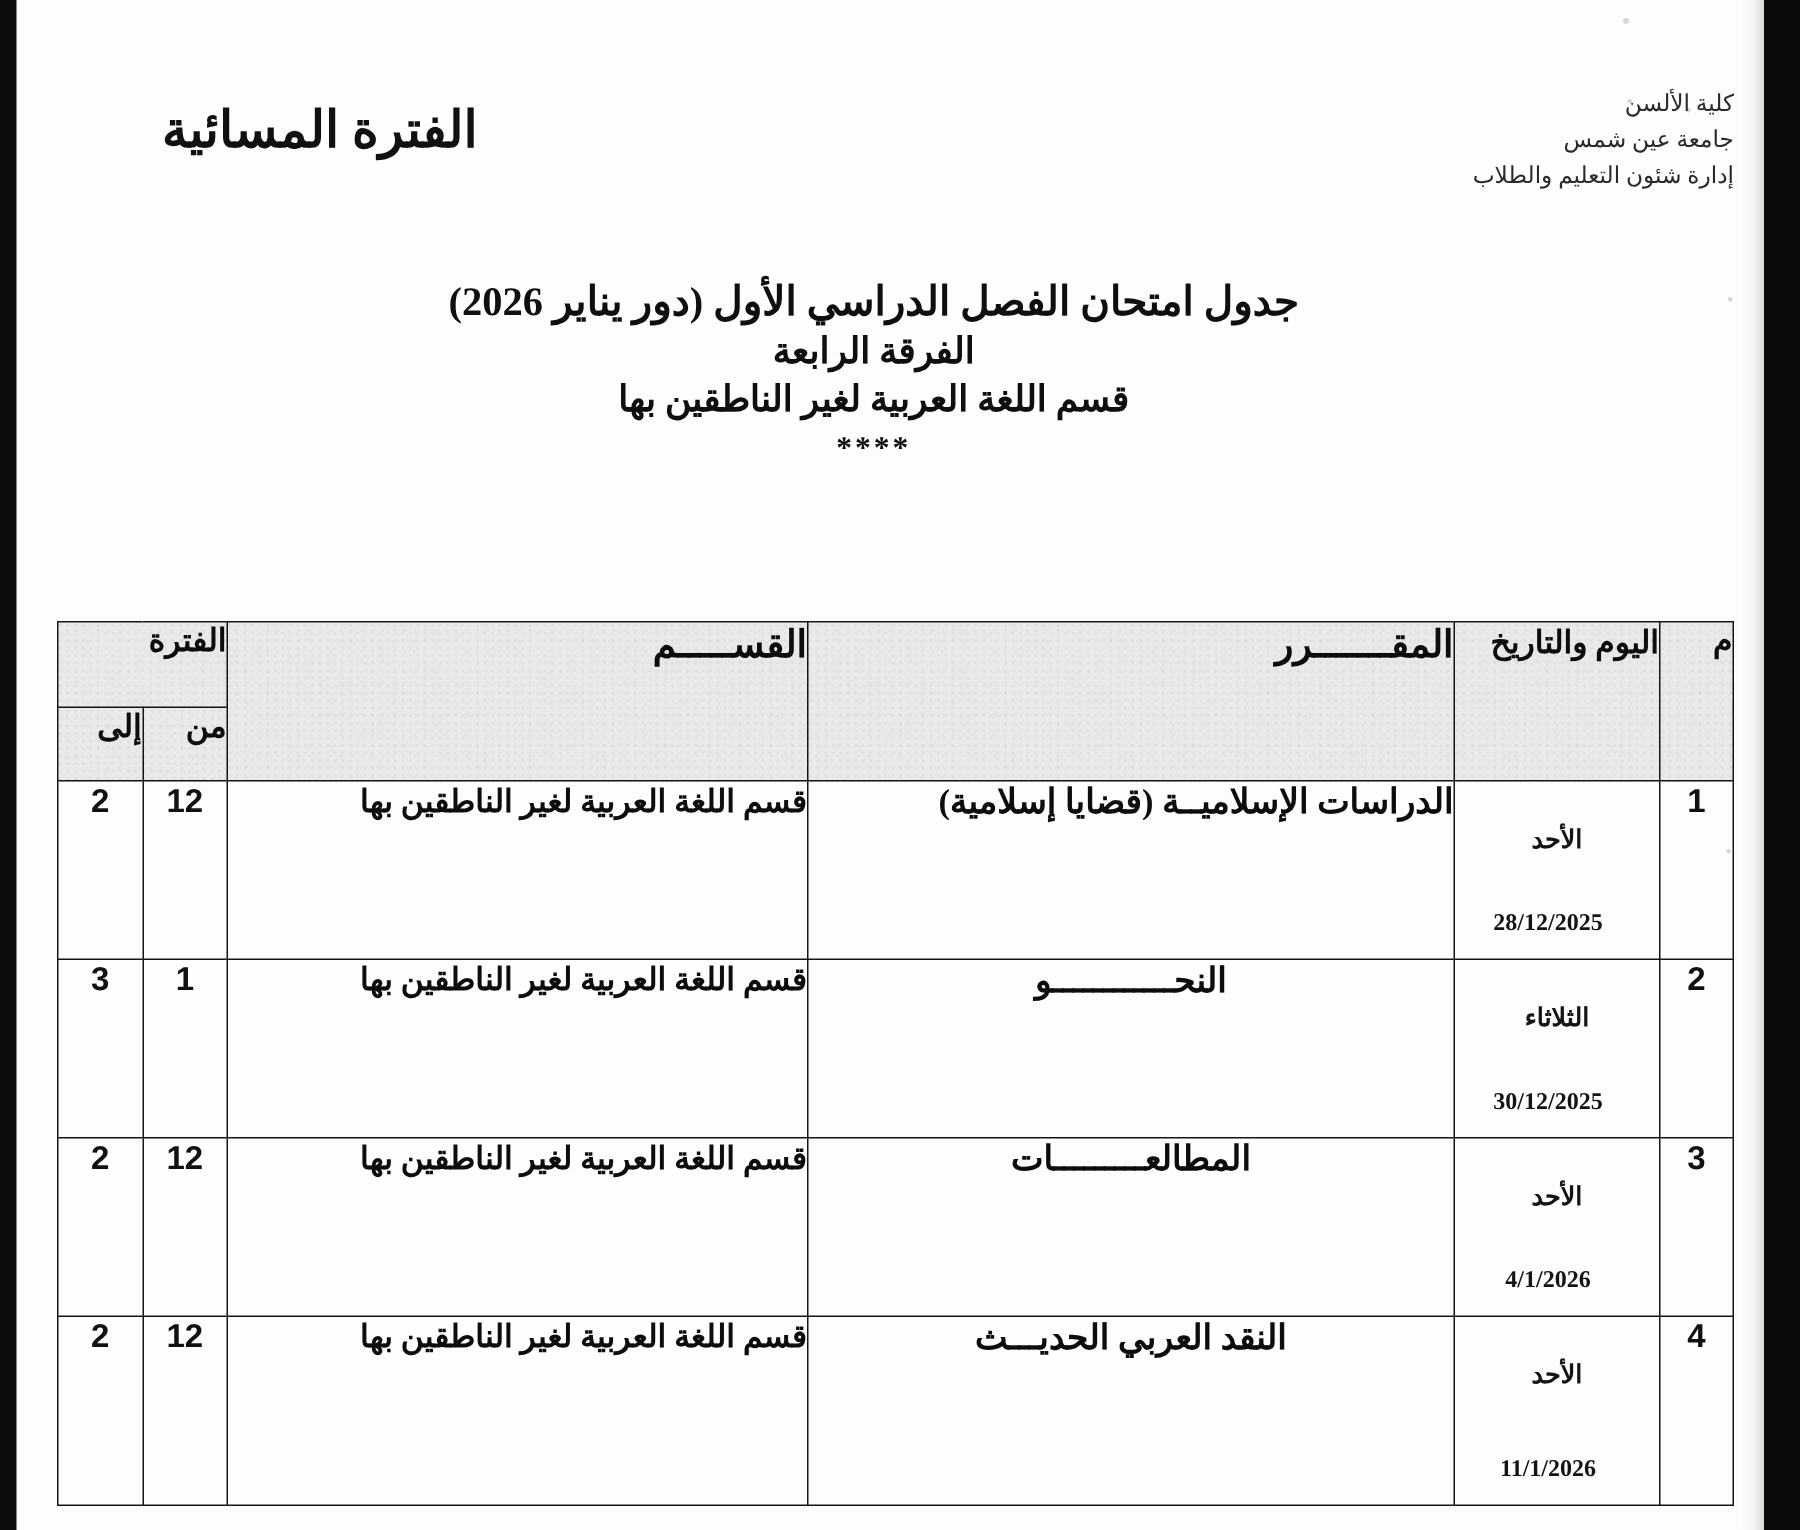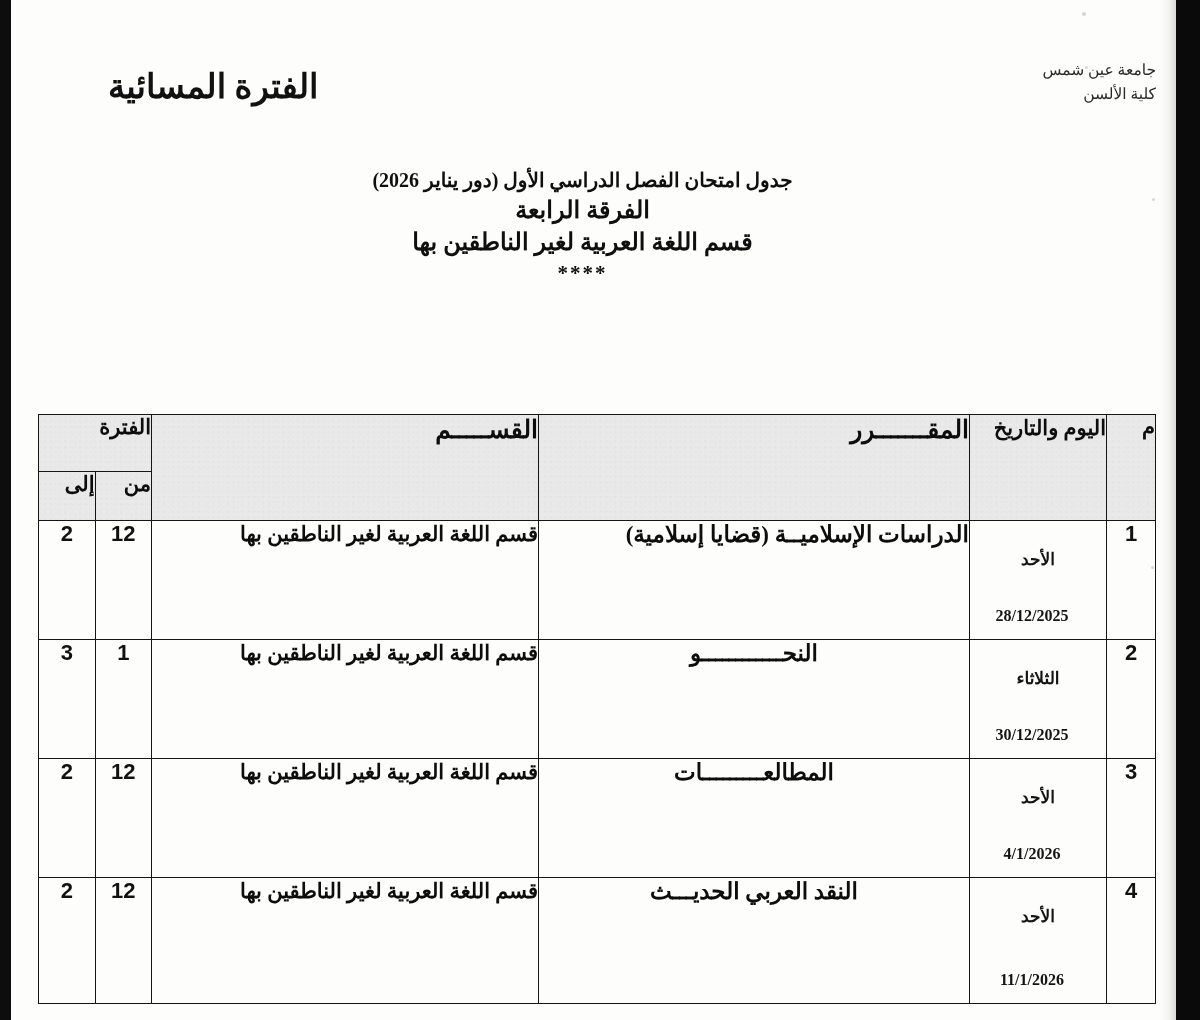--- a/index.html
+++ b/index.html
@@ -82,21 +82,21 @@
   .title-block {
     position: absolute;
     top: 168px;
     left: 0;
     width: 1165px;
     text-align: center;
     font-family: "Liberation Serif", "DejaVu Serif", serif;
     font-weight: bold;
     color: #0f0f0f;
   }
-  .title-line-1 { font-size: 20px; line-height: 1.28; }
+  .title-line-1 { font-size: 27px; line-height: 1.28; margin-top: 16px; }
   .title-line-2 { font-size: 24px; line-height: 1.34; }
   .title-line-3 { font-size: 24px; line-height: 1.36; }
   .title-stars  { font-size: 21px; line-height: 1.5; letter-spacing: 2px; }
 
   
   .tbl-wrap {
     position: absolute;
     top: 414px;
     left: 38px;
     width: 1118px;
@@ -202,22 +202,23 @@
   <div class="paper-fold-right"></div>
   <div class="scan-edge-right"></div>
 
   <div class="speck" style="top:66px;left:1085px;width:3px;height:3px;"></div>
   <div class="speck" style="top:72px;left:1124px;width:3px;height:3px;"></div>
   <div class="speck" style="top:12px;left:1082px;width:4px;height:4px;"></div>
   <div class="speck" style="top:198px;left:1152px;width:3px;height:3px;"></div>
   <div class="speck" style="top:566px;left:1151px;width:3px;height:3px;"></div>
 
   <div class="hdr-right">
+    <div>كلية الألسن</div>
     <div>جامعة عين شمس</div>
-    <div>كلية الألسن</div>
+    <div>إدارة شئون التعليم والطلاب</div>
   </div>
 
   <div class="hdr-left">الفترة المسائية</div>
 
   <div class="title-block">
     <div class="title-line-1">جدول امتحان الفصل الدراسي الأول (دور يناير 2026)</div>
     <div class="title-line-2">الفرقة الرابعة</div>
     <div class="title-line-3">قسم اللغة العربية لغير الناطقين بها</div>
     <div class="title-stars">****</div>
   </div>

